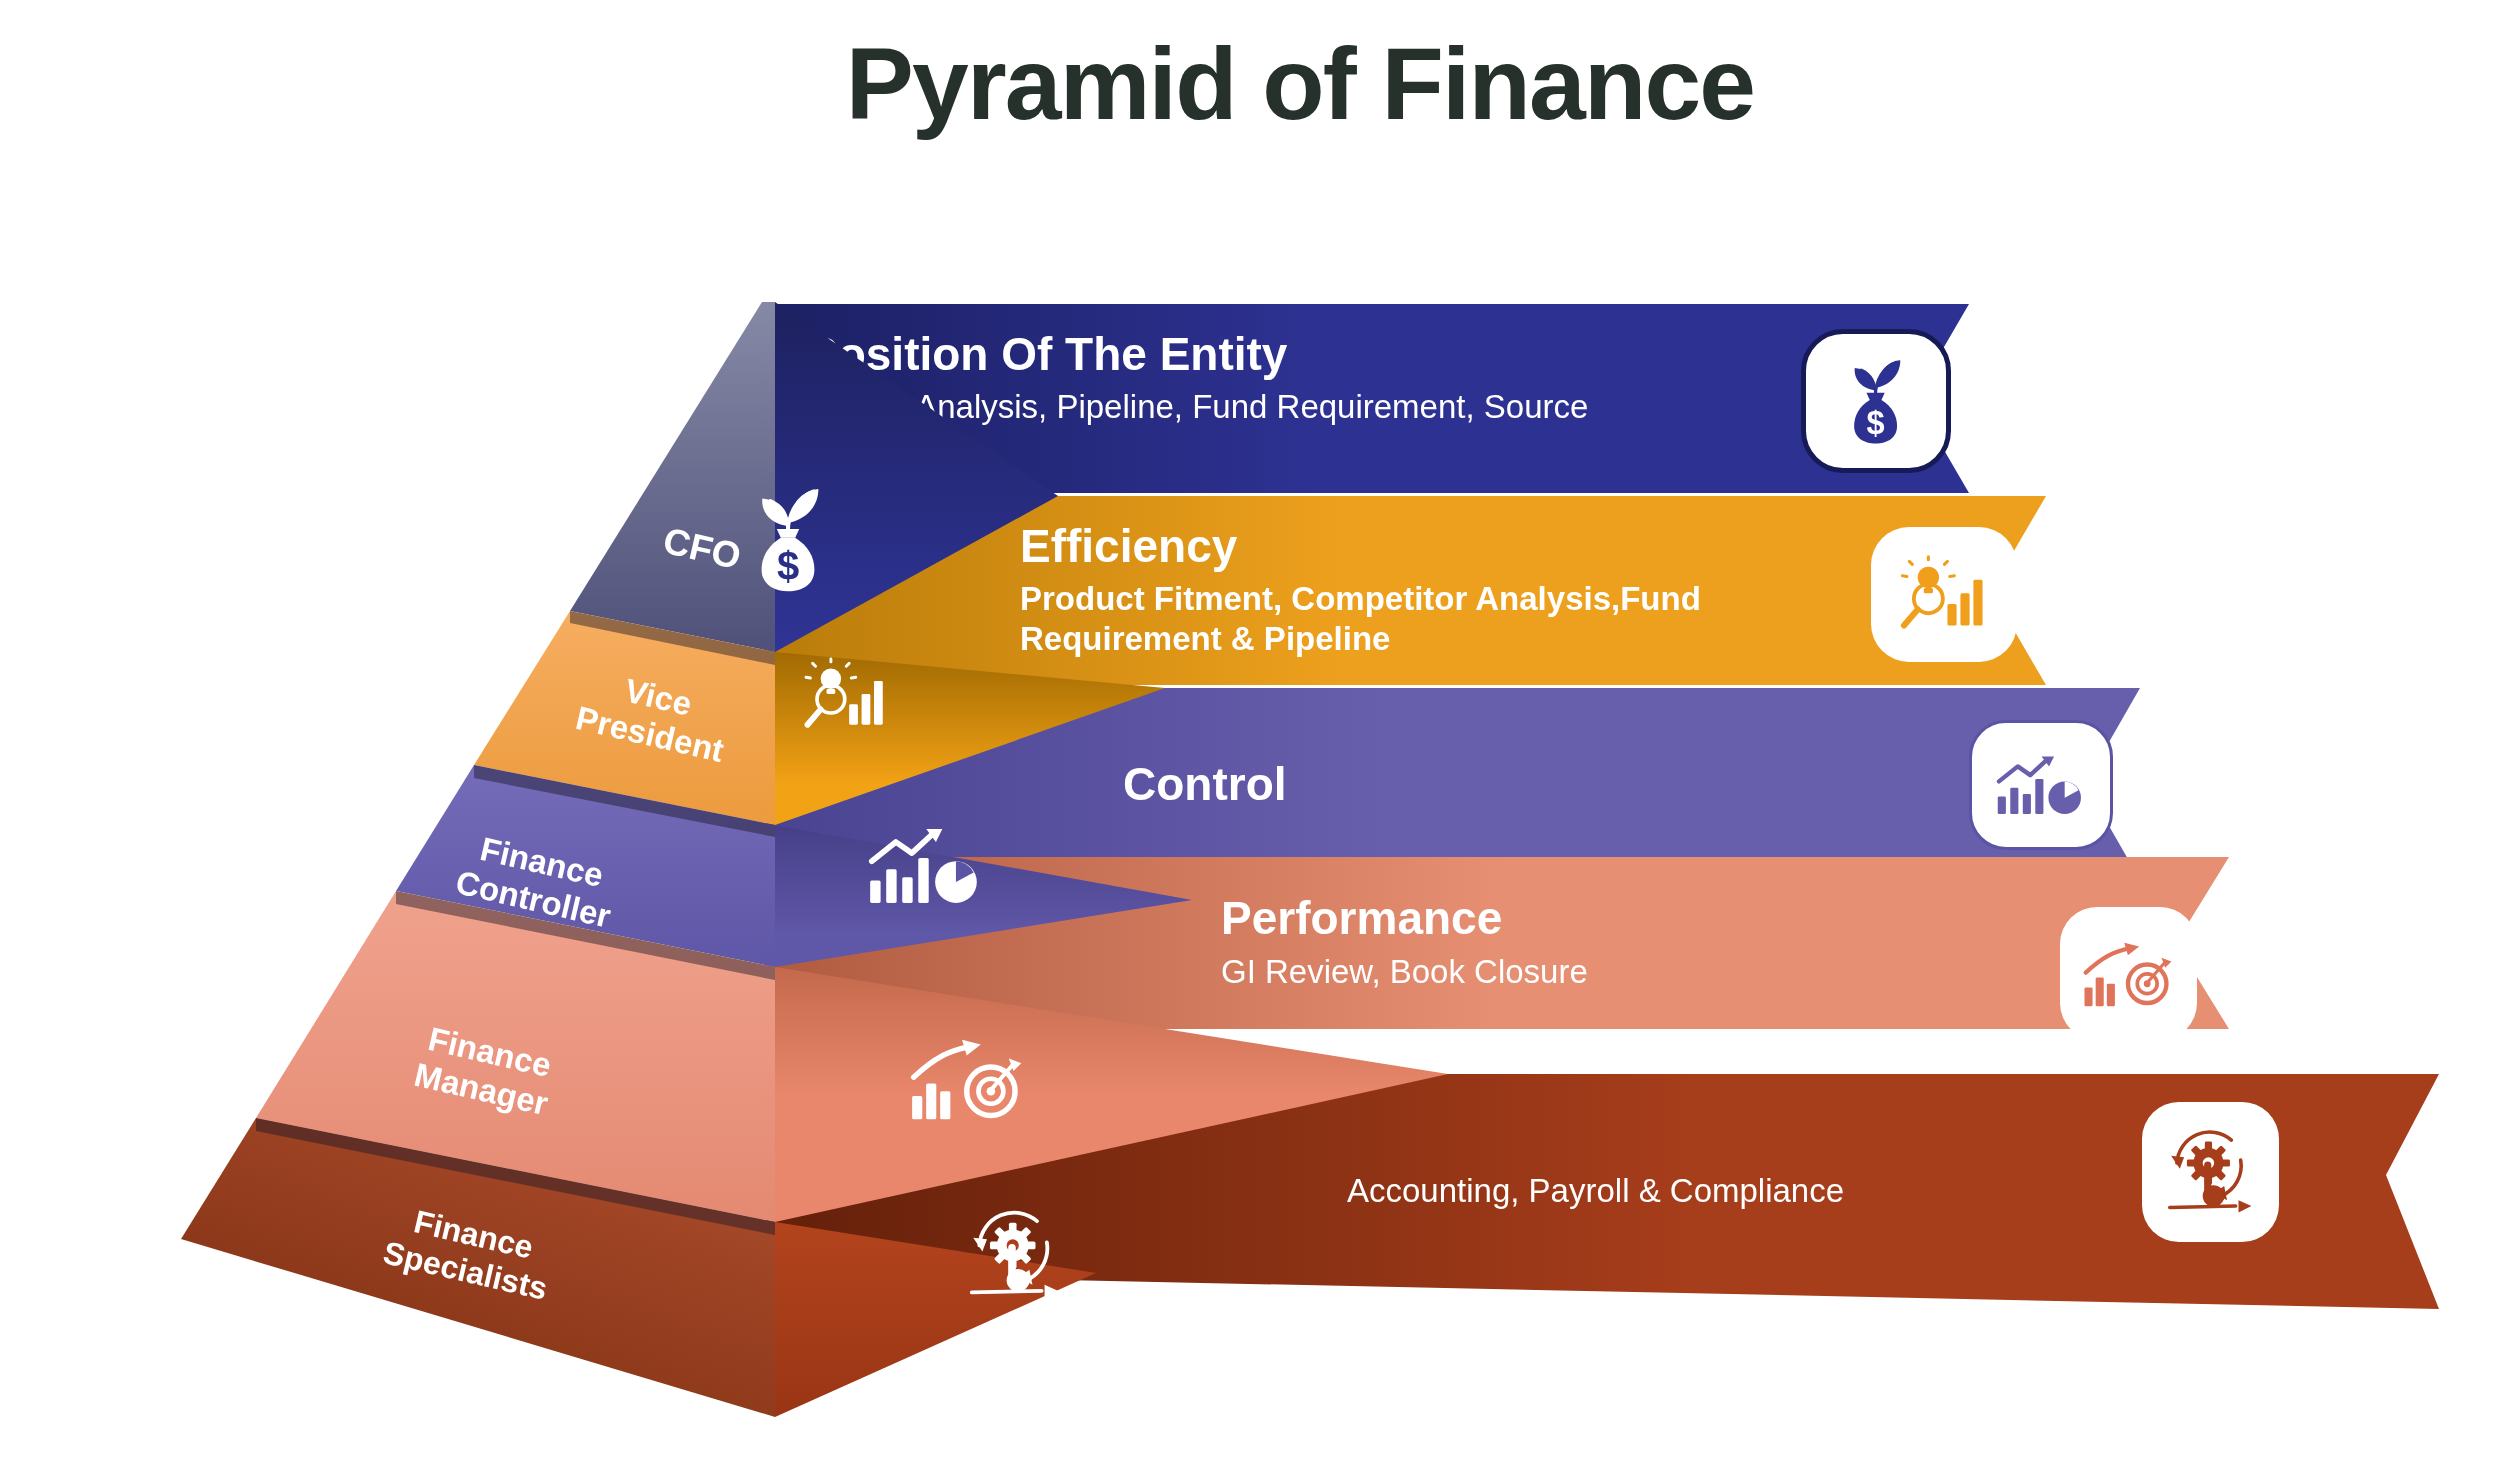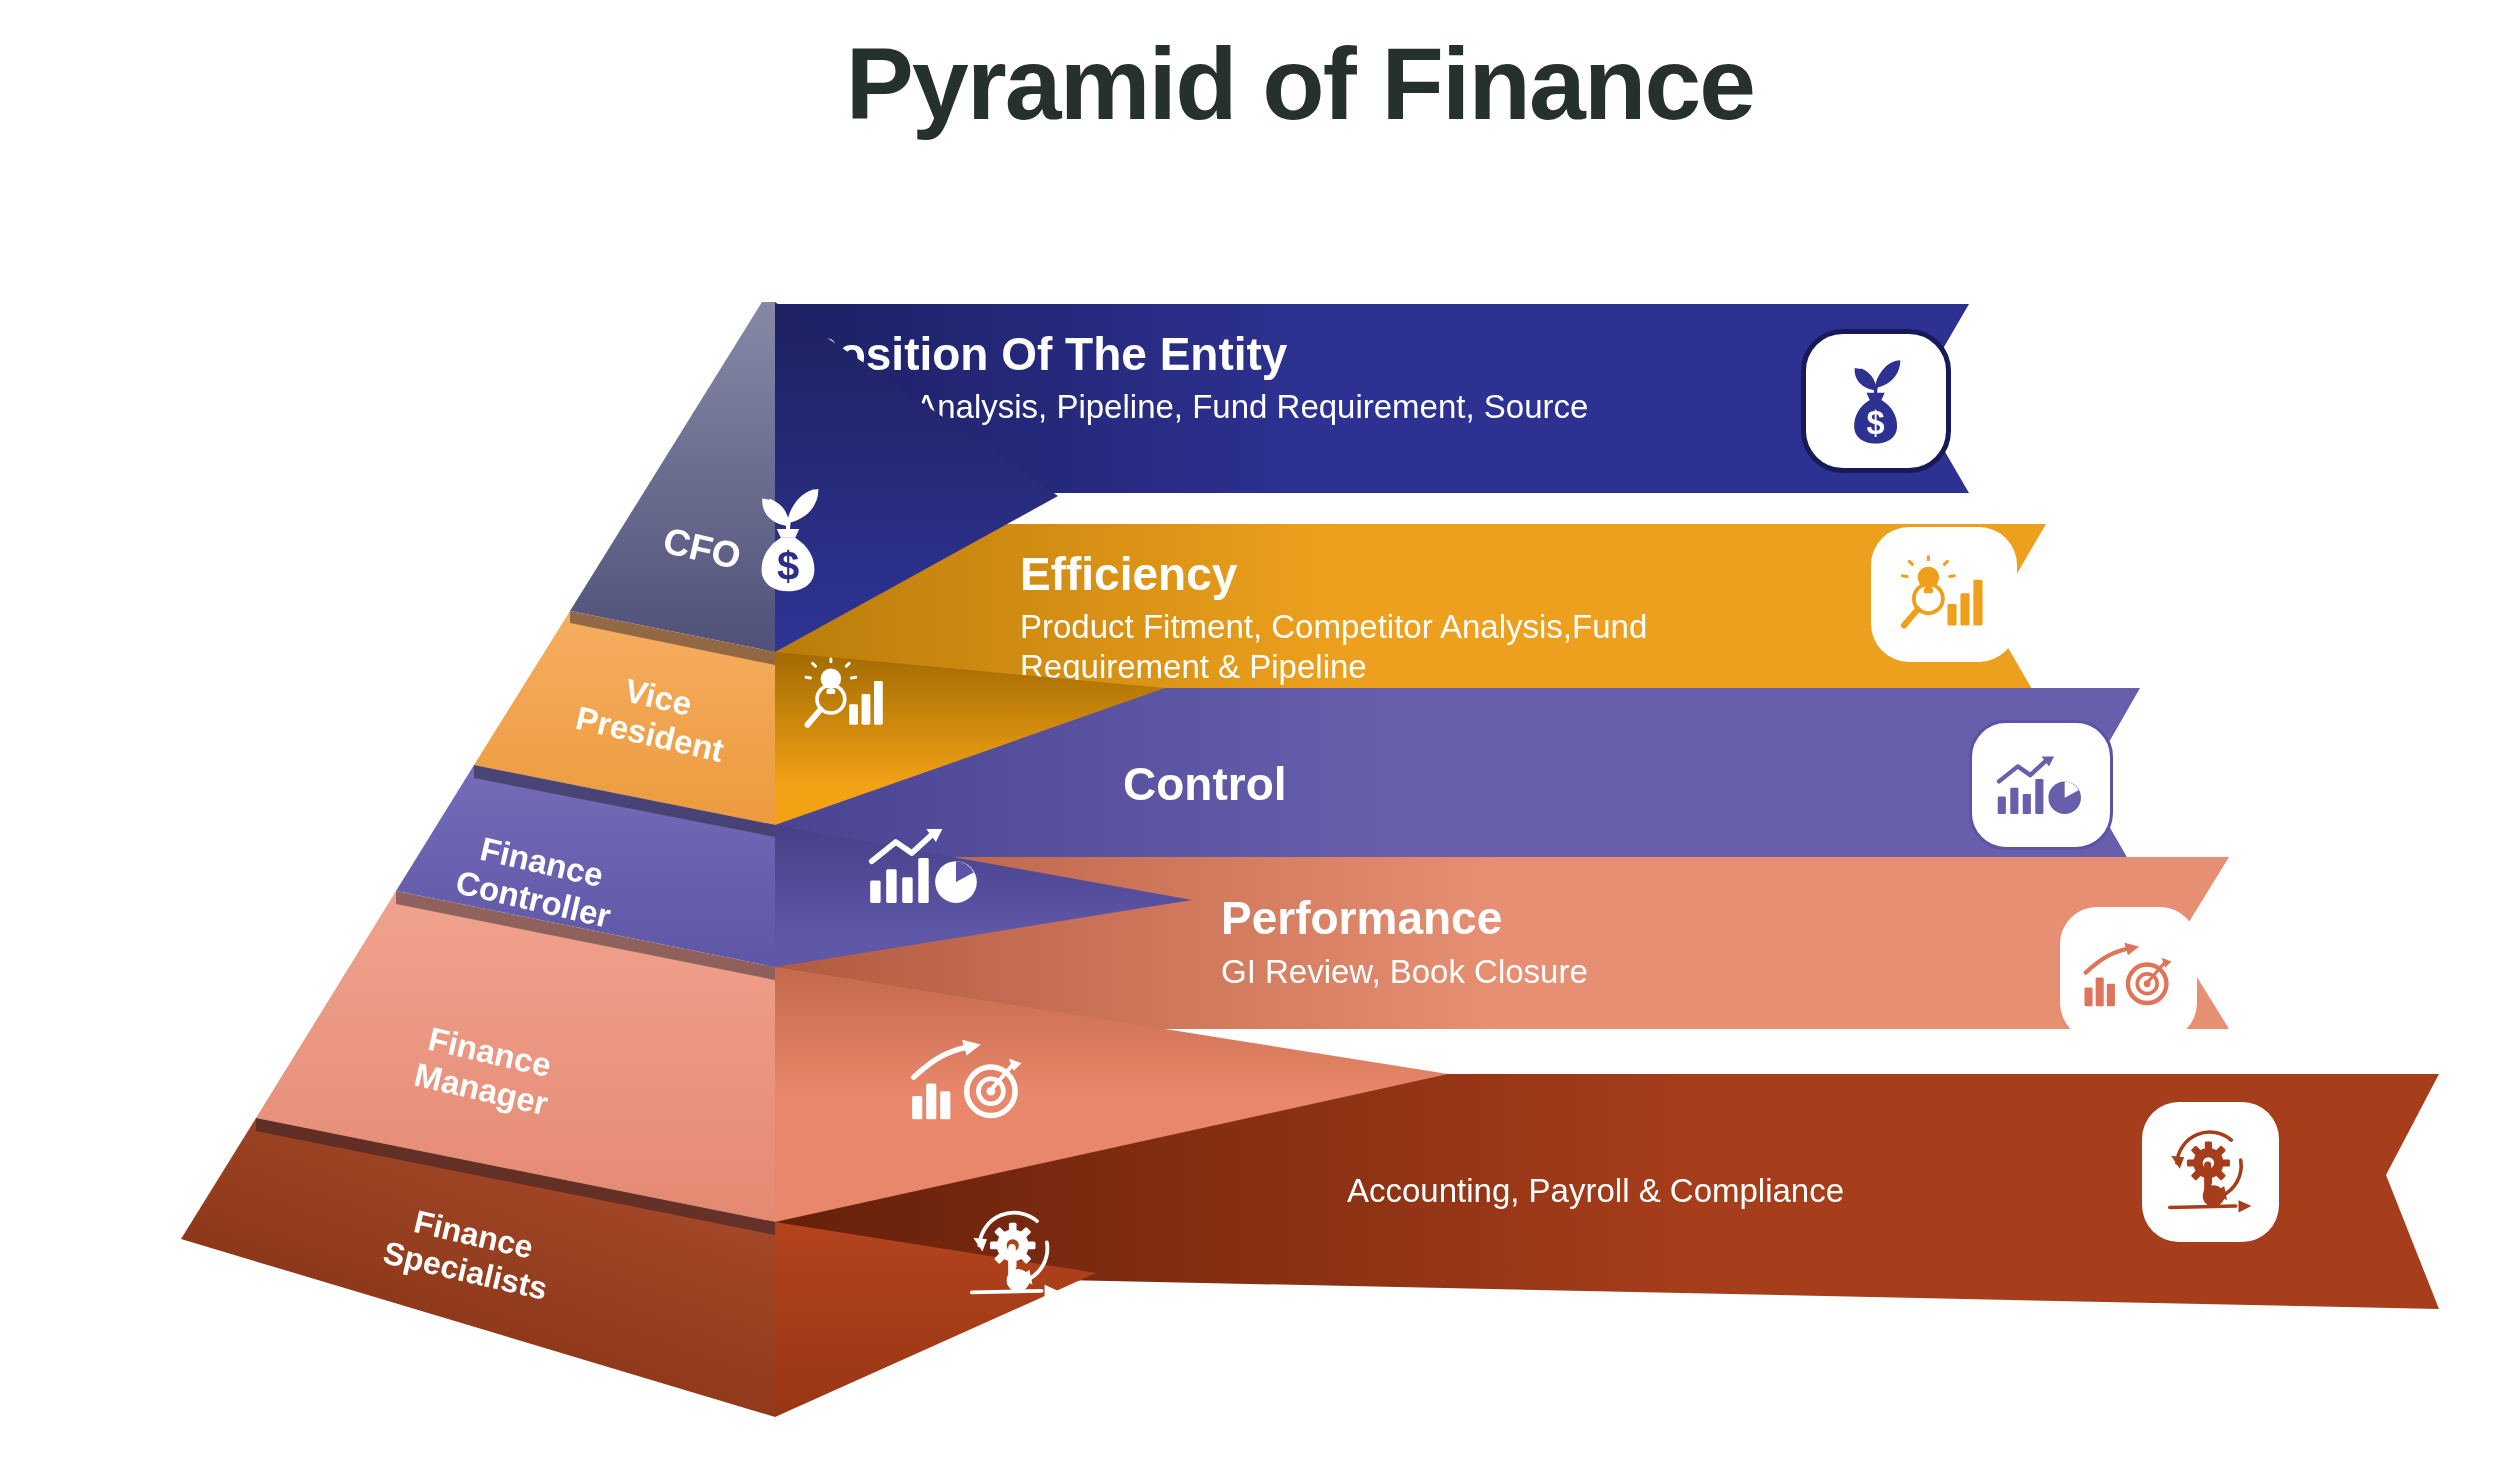--- a/index.html
+++ b/index.html
@@ -18,24 +18,24 @@
   .banner { position:absolute; display:flex; align-items:center; }
   .banner .btext { display:flex; flex-direction:column; justify-content:center; gap:9.1px; width:100%; }
   .b-title { color:#fff; font-size:46px; font-weight:700; line-height:1.05; }
   .b-sub   { color:#fff; font-size:33px; font-weight:400; line-height:1.22; }
 
   #banner-1 { left:722px; top:304px; width:1203px; height:189px;
     clip-path:polygon(0 0,100% 0,calc(100% - 55px) 50%,100% 100%,0 100%);
     background:linear-gradient(90deg,#1c2063,#2d3191 45%); }
   #banner-1 .btext { padding-left:41px; } #banner-1 .b-sub { max-width:786px; }
 
-  #banner-2 { left:722px; top:524px; width:1280px; height:189px;
+  #banner-2 { left:722px; top:496px; width:1280px; height:189px;
     clip-path:polygon(0 0,100% 0,calc(100% - 55px) 50%,100% 100%,0 100%);
     background:linear-gradient(90deg,#b97c0a,#eda01d 45%); }
-  #banner-2 .btext { padding-left:254px; } #banner-2 .b-sub { max-width:713px; }
+  #banner-2 .btext { padding-left:254px; } #banner-2 .b-sub { max-width:713px;font-weight:bold; }
 
   #banner-3 { left:722px; top:688px; width:1374px; height:192px;
     clip-path:polygon(0 0,100% 0,calc(100% - 55px) 50%,100% 100%,0 100%);
     background:linear-gradient(90deg,#4a4392,#675fac 45%); }
   #banner-3 .btext { padding-left:357px;justify-content:flex-end; }
 
   #banner-4 { left:722px; top:857px; width:1463px; height:172px;
     clip-path:polygon(0 0,100% 0,calc(100% - 53px) 50%,100% 100%,0 100%);
     background:linear-gradient(90deg,#b05a40,#e68f72 50%); }
   #banner-4 .btext { padding-left:455px; }

